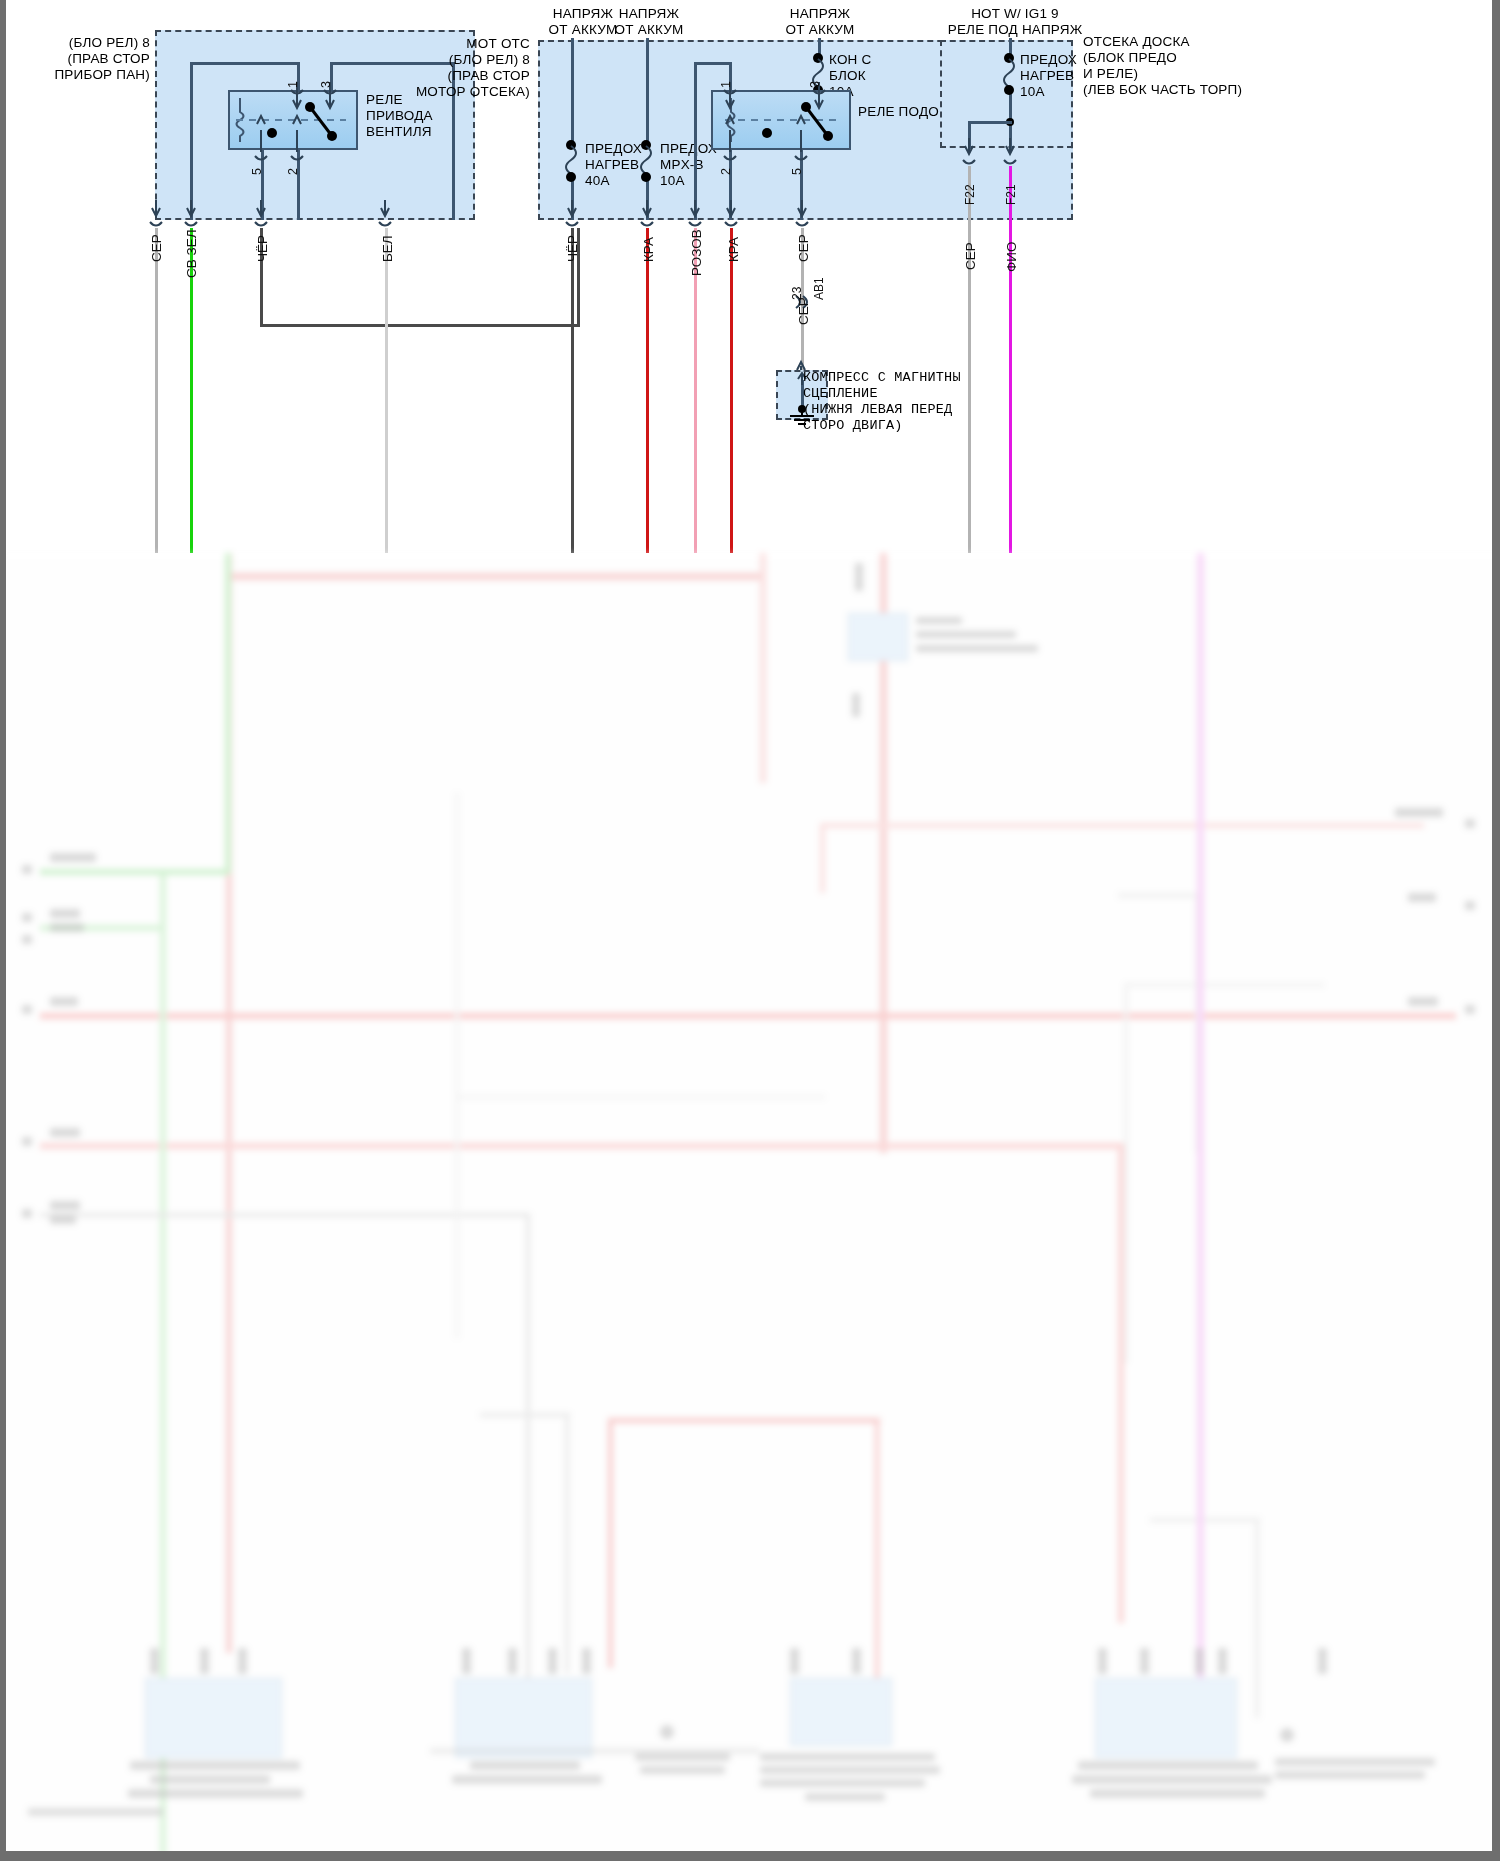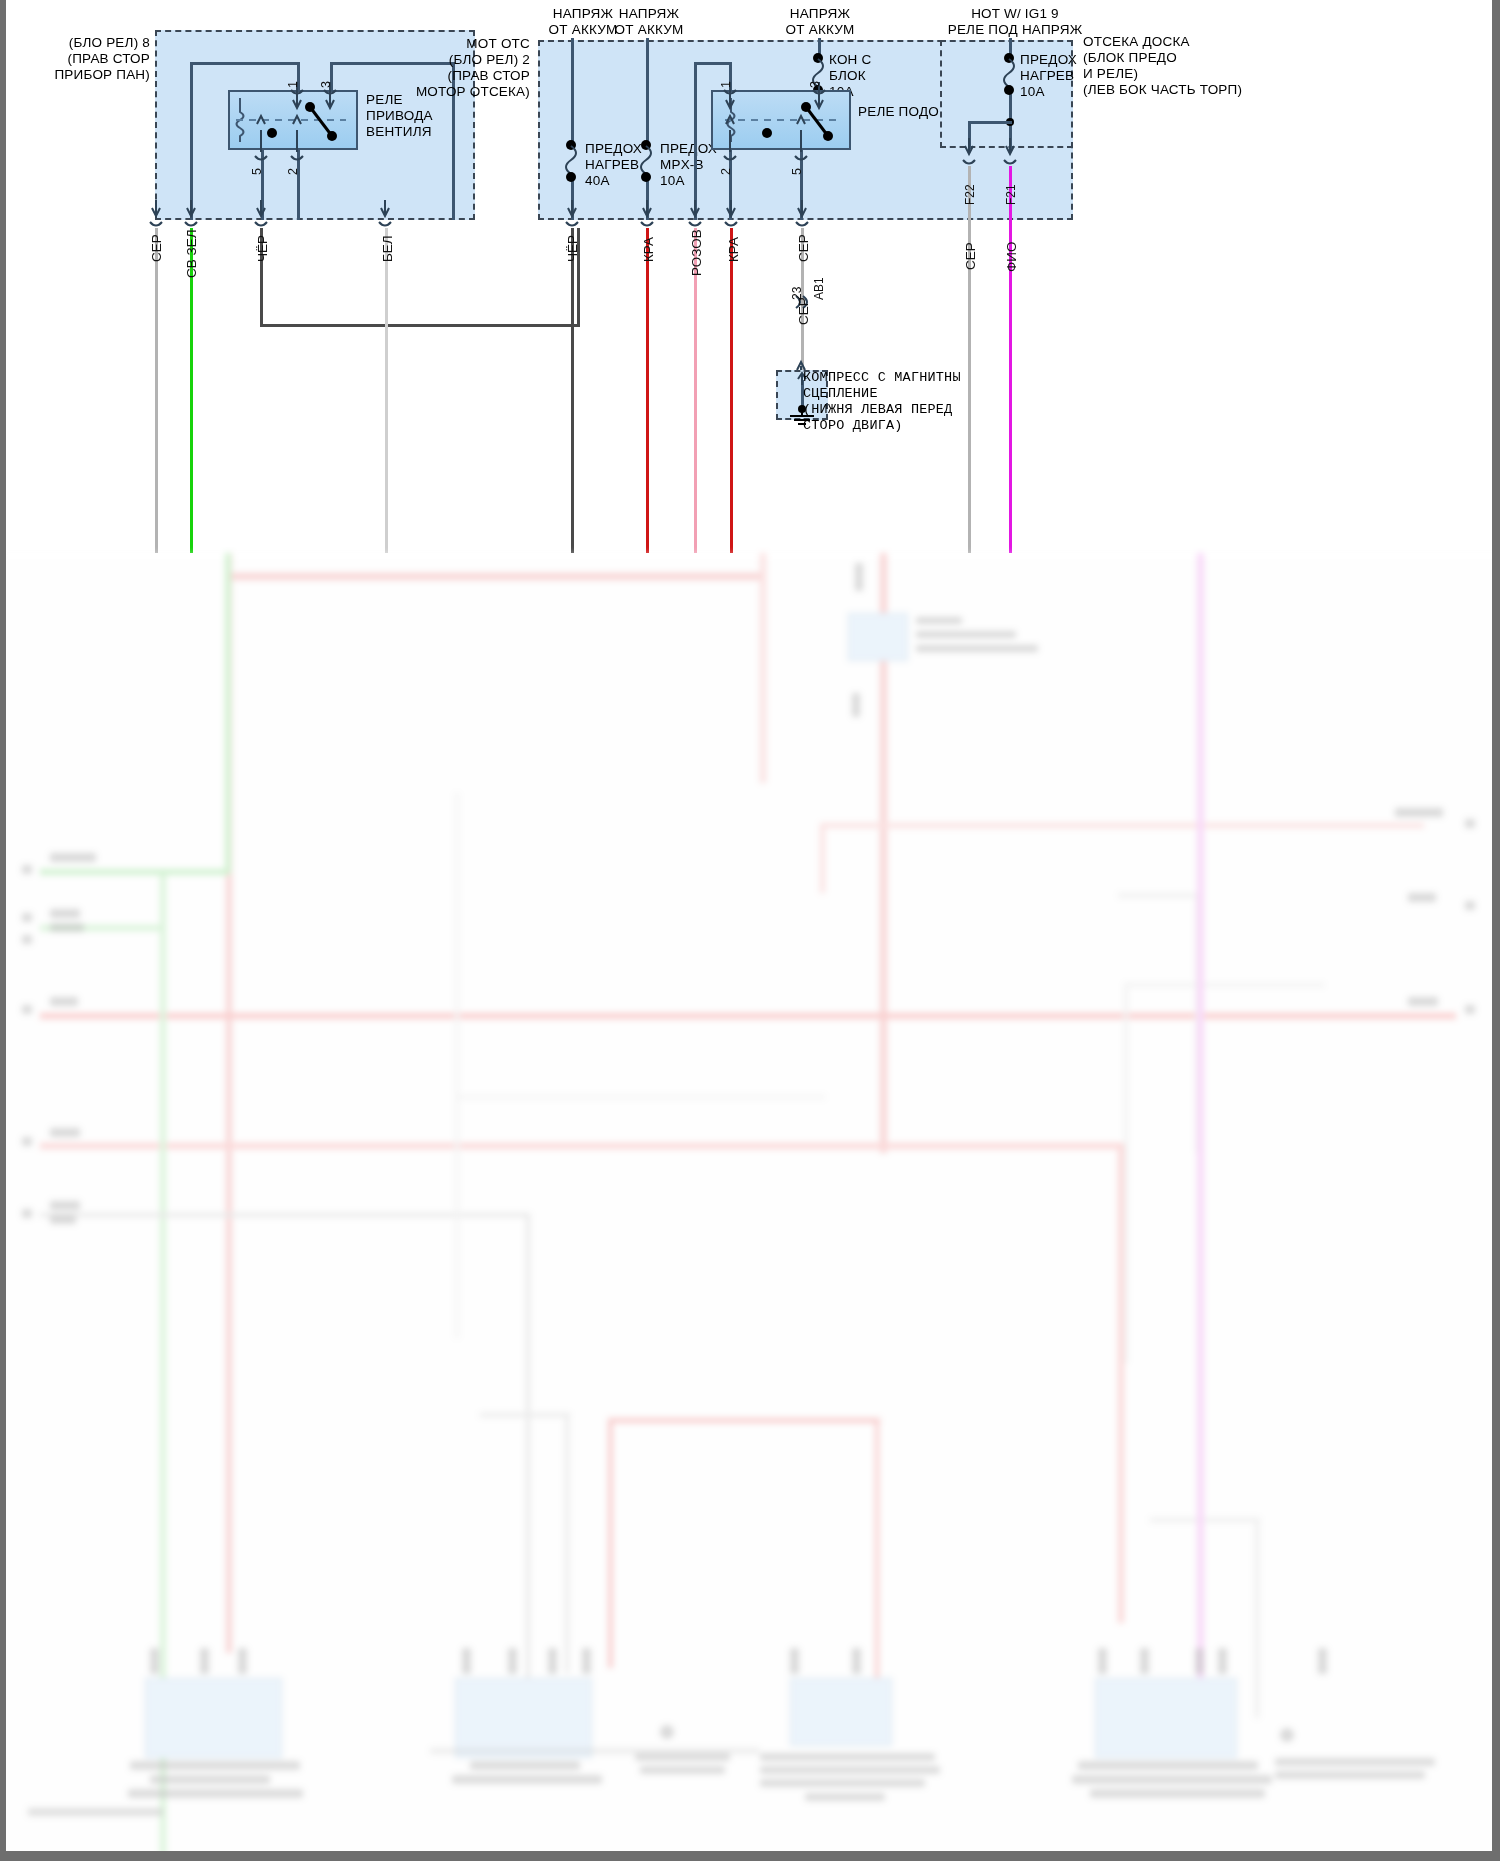--- a/index.html
+++ b/index.html
@@ -136,21 +136,21 @@
     <div class="wire vw" style="left:385px;top:228px;height:325px;background:#cfcfcf;"></div>
 
     <div class="rot" style="left:149px;top:262px;">СЕР</div>
     <div class="rot" style="left:184px;top:278px;">СВ ЗЕЛ</div>
     <div class="rot" style="left:255px;top:262px;">ЧЁР</div>
     <div class="rot" style="left:380px;top:262px;">БЕЛ</div>
 
     <div class="box dashbox" style="left:538px;top:40px;width:535px;height:180px;"></div>
 
     <div class="lbl lbl-r" style="left:400px;top:36px;width:130px;">МОТ ОТС
-(БЛО РЕЛ) 2
+(БЛО РЕЛ) 8
 (ПРАВ СТОР
 МОТОР ОТСЕКА)</div>
 
     <div class="lbl" style="left:541px;top:6px;width:84px;text-align:center;">НАПРЯЖ
 ОТ АККУМ</div>
     <div class="lbl" style="left:607px;top:6px;width:84px;text-align:center;">НАПРЯЖ
 ОТ АККУМ</div>
     <div class="lbl" style="left:778px;top:6px;width:84px;text-align:center;">НАПРЯЖ
 ОТ АККУМ</div>
 

